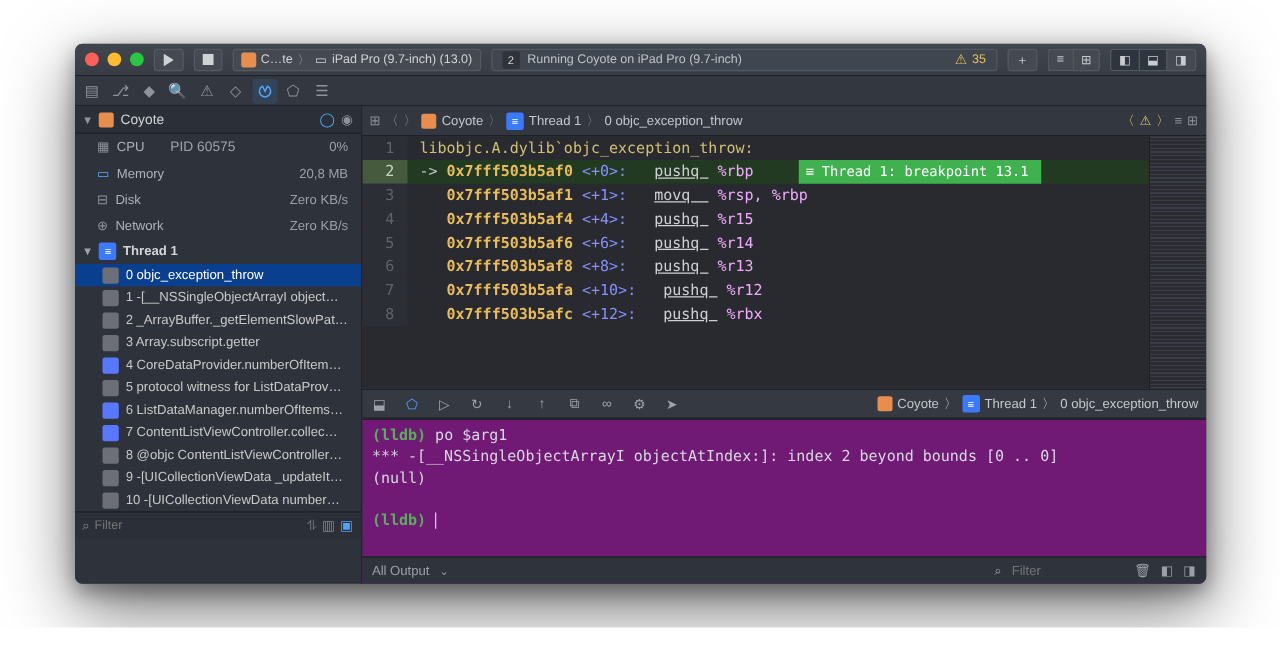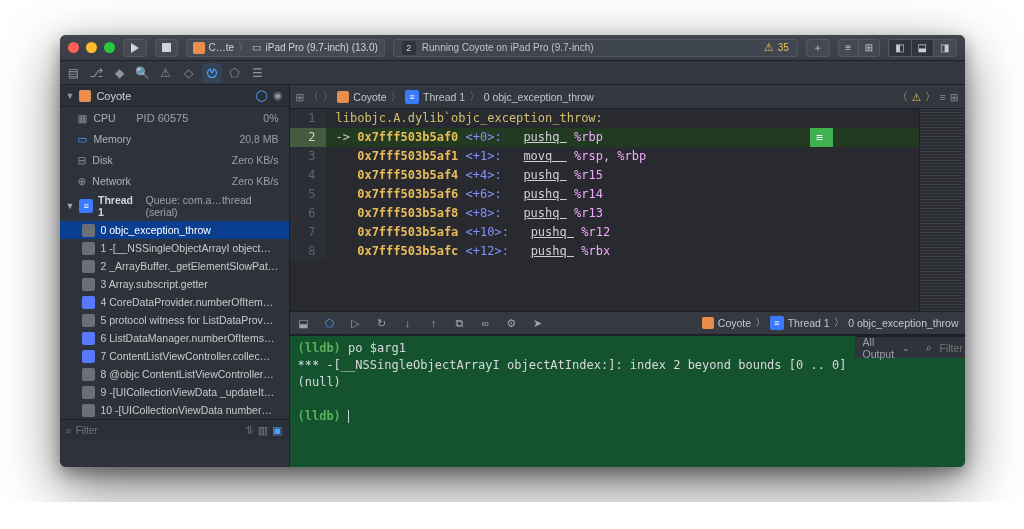--- a/index.html
+++ b/index.html
@@ -84,21 +84,21 @@
   .bp-row{background:#233a22;}
   .minimap{width:46px;background:#2a2c32;border-left:1px solid #1d2126;background-image:repeating-linear-gradient(#3a3d45 0 1px, transparent 1px 3px);}
 
   
   .debugbar{height:24px;background:#353a42;border-top:1px solid #1d2126;border-bottom:1px solid #1d2126;display:flex;align-items:center;padding:0 6px;gap:10px;color:#9ea3ab;font-size:11px;}
   .debugbar .i{display:inline-flex;align-items:center;justify-content:center;width:16px;}
   .debugbar .active{color:#4da3ff;}
   .debugbar .crumbs{display:flex;align-items:center;gap:4px;margin-left:auto;font-size:10.5px;color:#c4c7cc;}
 
   
-  .console{flex:0 0 132px;display:flex;background:#14532d;border-top:1px solid #1d2126;}
+  .console{flex:0 0 132px;display:flex;flex-direction:column;background:#701a75;border-top:1px solid #1d2126;}
   .console .out{flex:1;padding:4px 8px;font-family:"SF Mono",Menlo,Consolas,monospace;font-size:12px;line-height:17px;white-space:pre;color:#d7d9df;}
   .console .out .lldb{color:#58b158;font-weight:600;}
   .console .bot{height:22px;background:#2f343c;border-top:1px solid #1d2126;display:flex;align-items:center;padding:0 8px;gap:8px;color:#9ba0a8;font-size:10.5px;}
   .console .bot .flex{flex:1;}
   .console .bot input{background:transparent;border:0;color:#bfc3c8;outline:none;font-size:10.5px;}
   .cursor{display:inline-block;width:1px;height:13px;background:#cfd2d8;vertical-align:middle;}
 
   svg{display:block;}
 </style>
 </head>
@@ -194,21 +194,20 @@
           </div>
         <div class="row">
             <span><span class="i">⊕</span><span>Network</span></span>
             <span class="v">Zero KB/s</span>
           </div>
       </div>
       <div class="thread-head">
         <span class="tri">▼</span>
         <span class="blue-th">≡</span>
         <b>Thread 1</b>
-        <span style="color:#9ea2a8">Queue: com.a…thread (serial)</span>
       </div>
       <div class="frames" id="frames">
           <div class="fr sel">
             <span class="ic asm"></span>
             <span class="txt">0 objc_exception_throw</span>
           </div>
           <div class="fr">
             <span class="ic asm"></span>
             <span class="txt">1 -[__NSSingleObjectArrayI object…</span>
           </div>
@@ -283,20 +282,21 @@
             <div class="ln">
               <span class="gut">1</span>
               <span class="tx func">libobjc.A.dylib`objc_exception_throw:</span>
             </div>
             <div class="ln bp-row">
               <span class="gut hl">2</span>
               <span class="tx">-&gt; <span class="addr">0x7fff503b5af0</span> <span class="off">&lt;+0&gt;:</span>   <span class="mn">pushq </span> <span class="reg">%rbp</span></span>
               <span class="bp-wrap">
                 <span class="bp-flag">
                   <span>≡</span>
+                  <span>Thread 1: breakpoint 13.1</span>
                 </span>
               </span>
             </div>
             <div class="ln">
               <span class="gut ">3</span>
               <span class="tx">   <span class="addr">0x7fff503b5af1</span> <span class="off">&lt;+1&gt;:</span>   <span class="mn">movq  </span> <span class="reg">%rsp, %rbp</span></span>
             </div>
             <div class="ln">
               <span class="gut ">4</span>
               <span class="tx">   <span class="addr">0x7fff503b5af4</span> <span class="off">&lt;+4&gt;:</span>   <span class="mn">pushq </span> <span class="reg">%r15</span></span>

